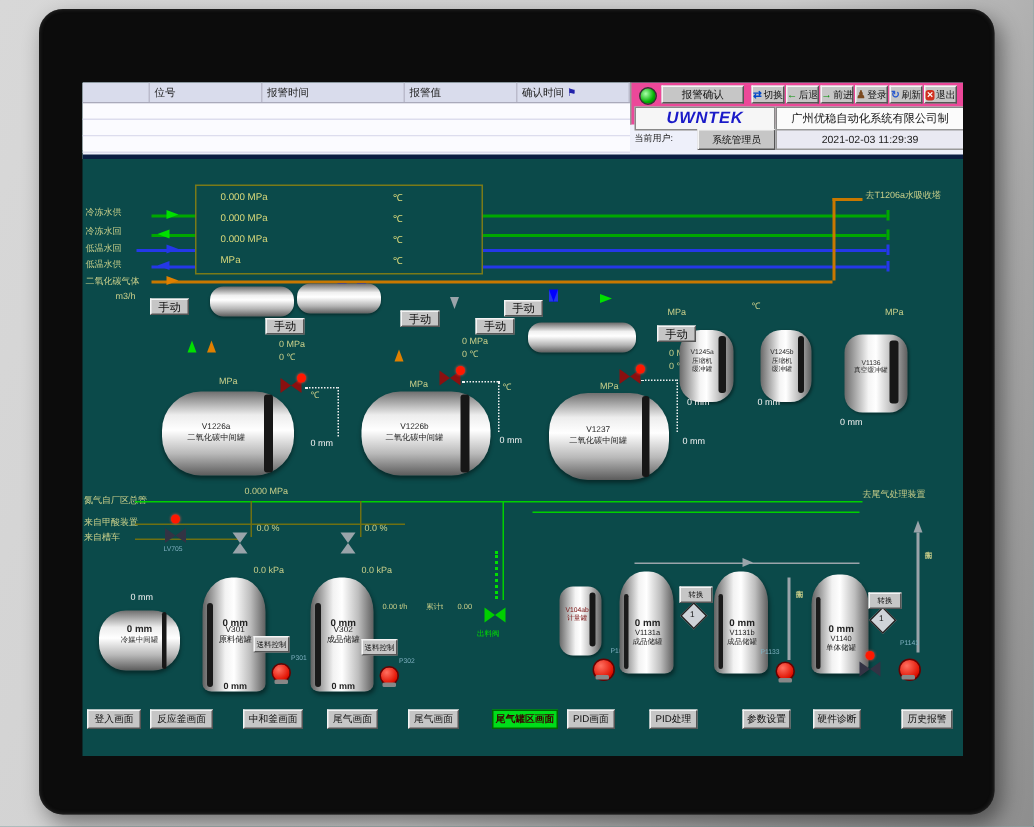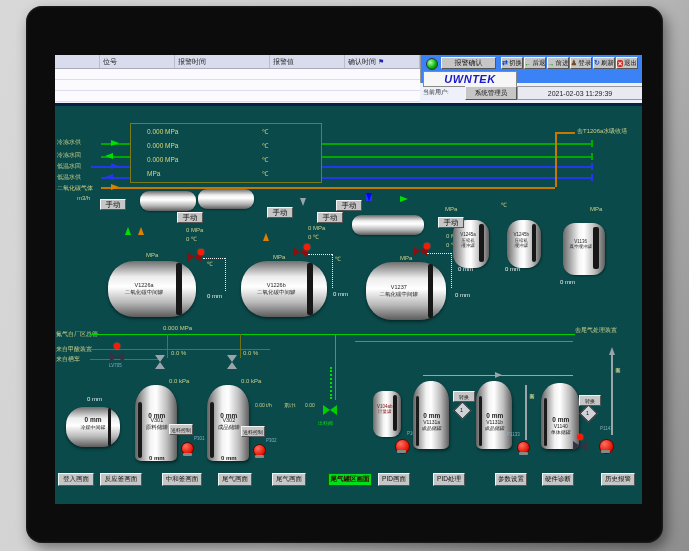--- a/index.html
+++ b/index.html
@@ -17,21 +17,21 @@
     position:absolute;left:55px;top:55px;width:587px;height:449px;
     background:#0b4a4a;overflow:hidden;
   }
   
   .alarmbar{position:absolute;left:0;top:0;width:587px;height:48px;background:#eef0fa;border-bottom:3px solid #0a1d42;}
   .alarm-table{position:absolute;left:0;top:0;width:365px;height:45px;background:#f2f3fb;}
   .alarm-head{display:grid;grid-template-columns:45px 75px 95px 75px 75px;height:13px;background:#d9dcec;border-bottom:1px solid #aab;}
   .alarm-head div{font-size:7px;color:#222;border-right:1px solid #bbc;display:flex;align-items:center;padding-left:3px;}
   .alarm-row{height:10px;border-bottom:1px solid #dde;background:#fbfbff;}
   .bell{color:#2222aa;font-size:7px;margin-left:2px;}
-  .ctrl{position:absolute;left:365px;top:0;width:222px;height:28px;background:#3b82f6;border-left:1px solid #999;}
+  .ctrl{position:absolute;left:365px;top:0;width:222px;height:28px;background:#ec4899;border-left:1px solid #999;}
   .led{position:absolute;left:5px;top:3px;width:10px;height:10px;border-radius:50%;
        background:radial-gradient(circle at 35% 35%, #aaffaa,#00b000 60%,#007000);border:1px solid #333;}
   .b3{background:#c6c6c6;border:1px solid #555;border-top-color:#f4f4f4;border-left-color:#f4f4f4;
       font-size:6.5px;color:#111;display:flex;align-items:center;justify-content:center;white-space:nowrap;}
   .confirm-btn{position:absolute;left:20px;top:2px;width:55px;height:12px;font-size:7px;}
   .tool-row{position:absolute;left:80px;top:2px;display:flex;gap:1px;}
   .tool-btn{width:22px;height:12px;gap:1px;}
   .tool-btn .g{font-size:7px;font-weight:bold;}
   .g-switch{color:#0048c8;} .g-back{color:#009000;} .g-fwd{color:#009000;}
   .g-login{color:#7a4a20;} .g-refresh{color:#2a5ad0;}
@@ -148,20 +148,21 @@
             <span>刷新</span>
           </button>
         <button class="b3 tool-btn">
             <span class="g g-exit">×</span>
             <span>退出</span>
           </button>
       </div>
       <div class="logo-cell">
           <span class="logo">UWNTEK</span>
         </div>
+      <div class="company-cell">广州优稳自动化系统有限公司制</div>
       <div class="user-label">当前用户:</div>
       <div class="b3 user-name">系统管理员</div>
       <div class="datetime">2021-02-03 11:29:39</div>
     </div>
   </div>
 
 
   <div class="t" style="left:2px;top:84px;">冷冻水供</div>
   <div class="t" style="left:2px;top:97px;">冷冻水回</div>
   <div class="t" style="left:2px;top:108px;">低温水回</div>

